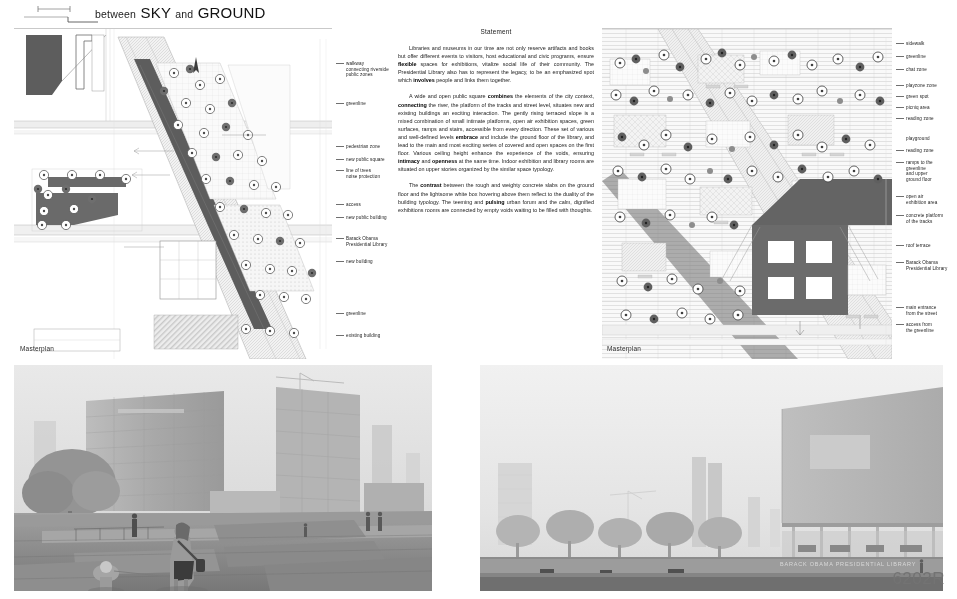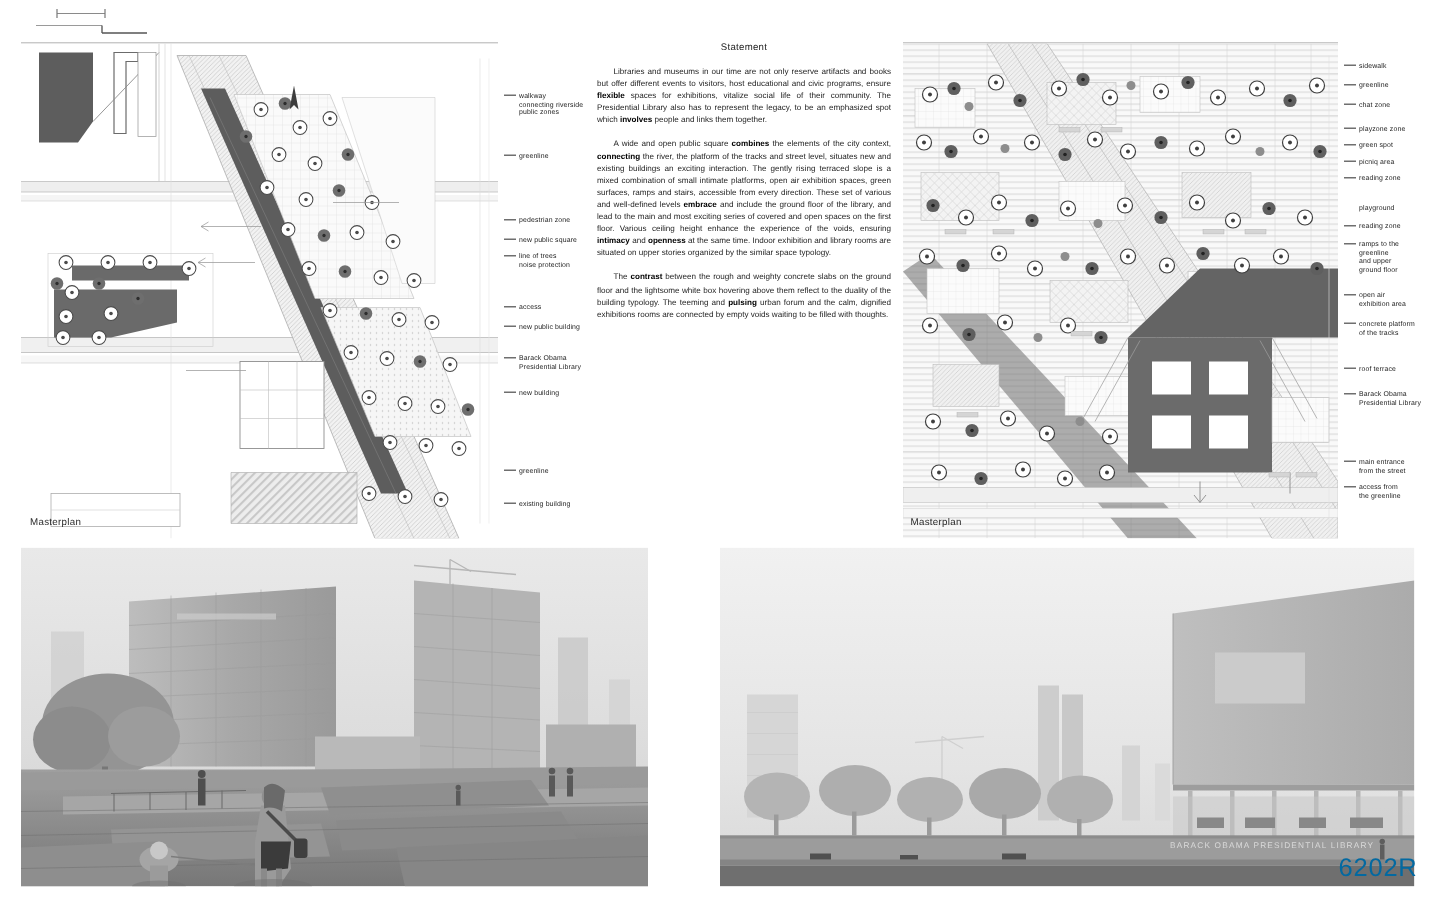--- a/index.html
+++ b/index.html
@@ -99,36 +99,42 @@
   .stmt-p b { font-weight: bold; color: #000; }
 
   
   .render { border: 0; }
 
   
   #project-number {
     position: absolute;
     right: 12px; bottom: 10px;
     font-size: 17px;
-    color: #0369a1;
+    color: #737373;
     letter-spacing: 0.5px;
   }
 </style>
 </head>
 <body>
 
 <div id="board-header">
   <svg class="title-mark" viewBox="0 0 76 20">
     <line x1="0" y1="13" x2="44" y2="13" stroke="#9a9a9a" stroke-width="0.8"></line>
     <line x1="14" y1="5" x2="46" y2="5" stroke="#8a8a8a" stroke-width="0.8"></line>
     <line x1="14" y1="2" x2="14" y2="8" stroke="#777" stroke-width="0.8"></line>
     <line x1="46" y1="2" x2="46" y2="8" stroke="#777" stroke-width="0.8"></line>
     <line x1="44" y1="13" x2="44" y2="18" stroke="#555" stroke-width="0.9"></line>
     <line x1="44" y1="18" x2="74" y2="18" stroke="#555" stroke-width="0.9"></line>
   </svg>
+  <div class="title-text">
+    <span class="title-small">between</span>
+    <span>SKY</span>
+    <span class="title-small">and</span>
+    <span>GROUND</span>
+  </div>
 </div>
 
 <div class="panel plan" style="left:14px; top:28px; width:318px; height:330px;">
   <svg class="plan-canvas" viewBox="0 0 318 330" preserveAspectRatio="none">
     <defs>
       <pattern id="hatchA" width="3" height="3" patternUnits="userSpaceOnUse">
         <rect width="3" height="3" fill="#f2f2f2"></rect>
         <path d="M0,3 l3,-3" stroke="#c2c2c2" stroke-width="0.45"></path>
       </pattern>
       <pattern id="gridA" width="6" height="6" patternUnits="userSpaceOnUse">

